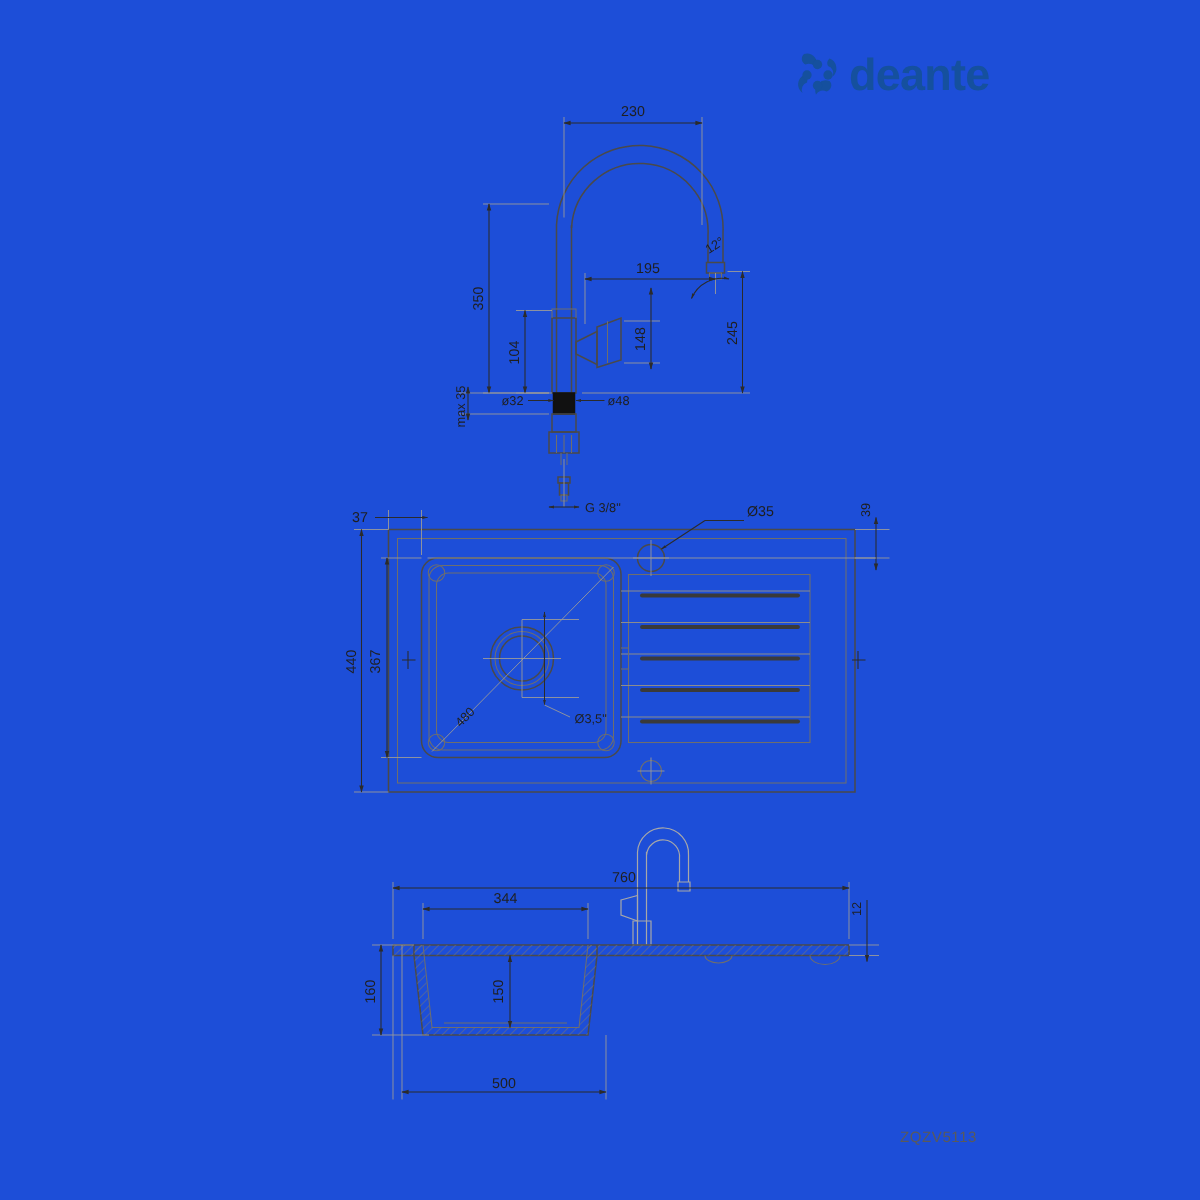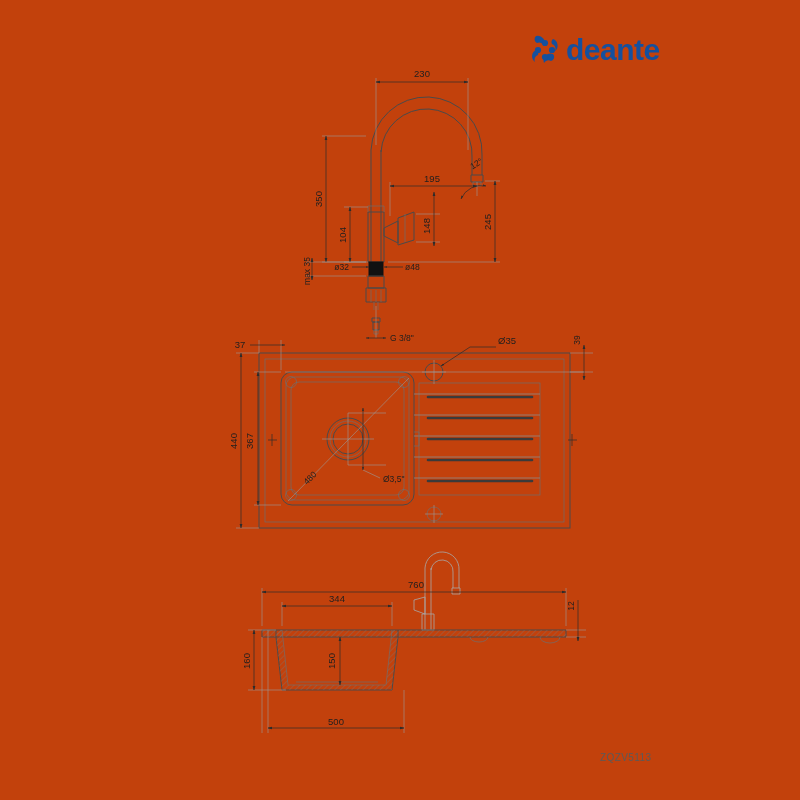--- a/index.html
+++ b/index.html
@@ -4,21 +4,21 @@
 <style>
   html, body {
     margin: 0;
     padding: 0;
     background: #ffffff;
   }
   #sheet {
     position: relative;
     width: 800px;
     height: 800px;
-    background: #c2410c;
+    background: #1d4ed8;
     font-family: "Liberation Sans", sans-serif;
     overflow: hidden;
     text-align: center;
   }
   #sheet svg {
     position: absolute;
     top: 0;
     left: 0;
     width: 800px;
     height: 800px;

